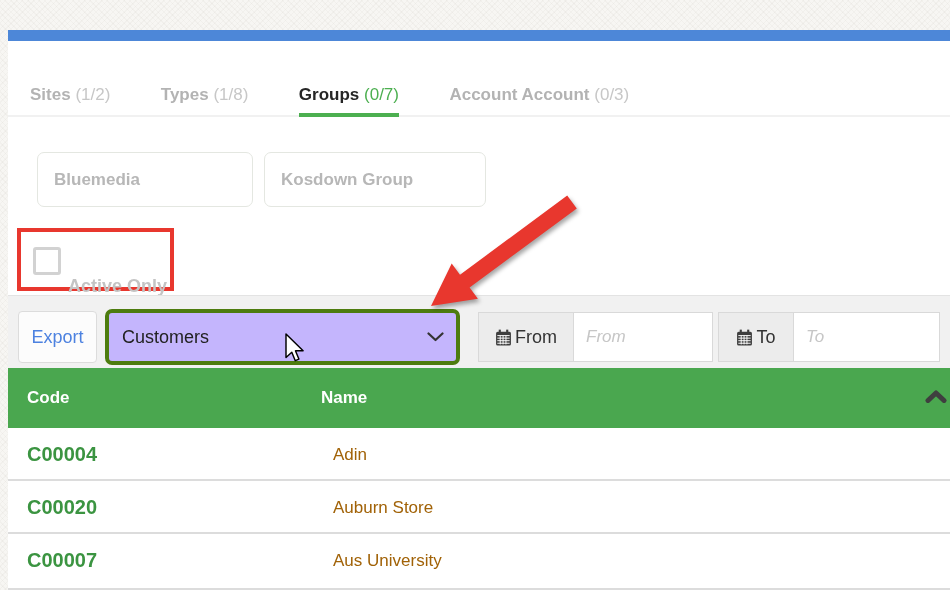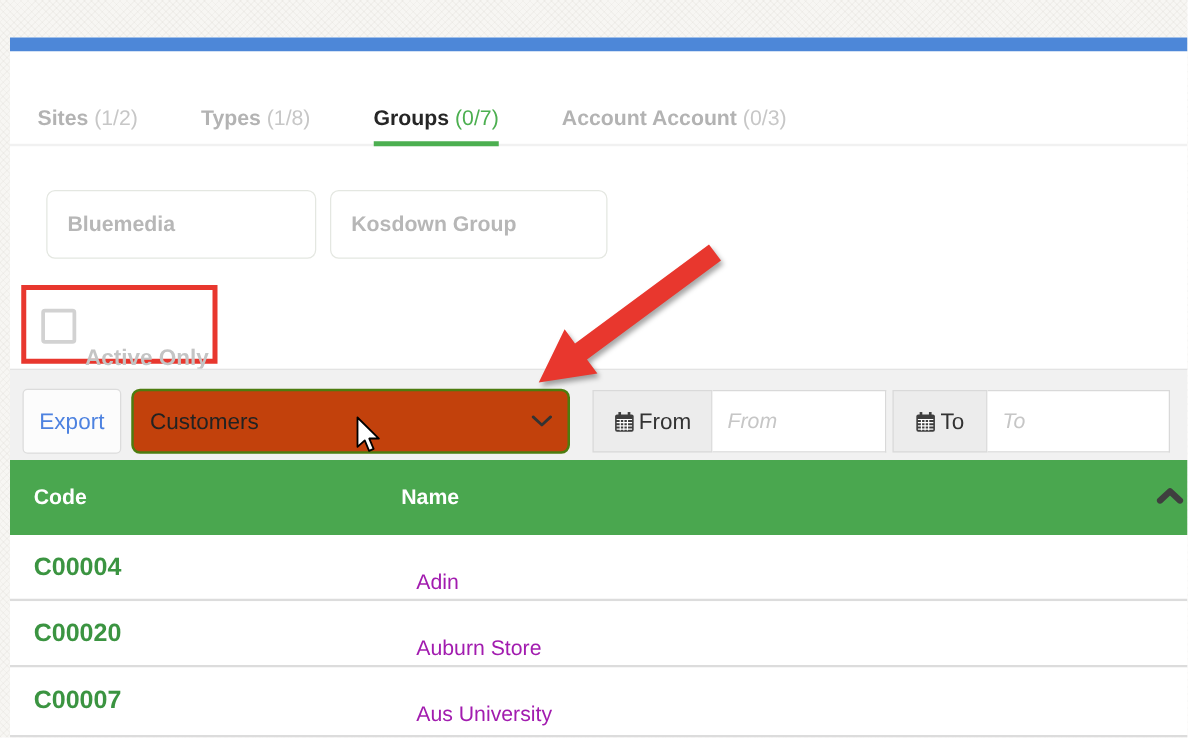--- a/index.html
+++ b/index.html
@@ -31,41 +31,41 @@
   .group-btn.b2{left:264px;width:222px;}
   
   .red-box{left:17px;top:228px;width:157px;height:63px;border:4px solid var(--annotation_red,#e8372e);}
   .checkbox{left:33px;top:247px;width:28px;height:28px;border:3px solid #d2d2d2;border-radius:3px;background:#fff;cursor:pointer;}
   .active-label{left:68px;top:252px;font-size:18px;font-weight:bold;color:#c4c4c4;margin-top:24px;}
   
   .toolbar{left:8px;top:295px;width:942px;height:83px;background:#f1f1f1;border-top:1px solid #e3e3e3;
        display:flex;align-items:center;padding-left:10px;}
   .export-btn{width:77px;height:50px;margin-right:8px;background:#fcfcfc;border:1px solid #dcdcdc;border-radius:4px;
        color:var(--export_blue,#4d82e0);font-size:18px;display:flex;align-items:center;justify-content:center;cursor:pointer;}
-  .select{width:322px;height:48px;border:2px solid #4d7c0f;border-radius:7px;background:#c2410c;
+  .select{width:322px;height:48px;border:4px solid #4d7c0f;border-radius:7px;background:#c4b5fd;
        display:flex;align-items:center;padding:0 12px 0 13px;font-size:18px;color:#222;cursor:pointer;justify-content:space-between;}
   .select .sel-text{flex:1;}
   .addon{height:48px;background:#ececec;border:1px solid #d9d9d9;display:flex;align-items:center;justify-content:center;
        font-size:18px;color:#333;gap:3px;}
   .addon.from{width:94px;margin-left:18px;}
   .addon.to{width:74px;margin-left:5px;}
   .date-input{height:48px;border:1px solid #d9d9d9;border-left:none;background:#fff;font-size:17px;color:#444;
        padding:0 12px;outline:none;font-family:"Liberation Sans","DejaVu Sans",sans-serif;}
   .date-input.from{width:114px;}
   .date-input.to{width:121px;}
   .date-input::placeholder{font-style:italic;color:#c6c6c6;}
   
   .thead{left:8px;top:368px;width:942px;height:60px;background:var(--table_header_green,#4aa74f);
        color:#fff;font-size:17px;font-weight:bold;}
   .th-code{position:absolute;left:19px;top:20px;}
   .th-name{position:absolute;left:313px;top:20px;}
   .sort-icon{position:absolute;right:3px;top:22px;}
   .trow{left:8px;width:942px;height:53px;background:#fff;border-bottom:2px solid #dcdcdc;}
   .td-code{position:absolute;left:19px;top:15px;font-size:20px;font-weight:bold;color:var(--code_green,#3b9441);}
-  .td-name{position:absolute;left:325px;top:28px;font-size:17px;color:#a21caf;}
+  .td-name{position:absolute;left:325px;top:17px;font-size:17px;color:#a16207;}
   .overlay{left:0;top:0;width:950px;height:590px;pointer-events:none;}
   .arrow-shape{filter:drop-shadow(2px 3px 2px rgba(0,0,0,0.35));}
 </style>
 </head>
 <body>
 
 <div class="abs card"></div>
 <div class="abs blue-bar"></div>
 
 <div class="abs tabs-row">

